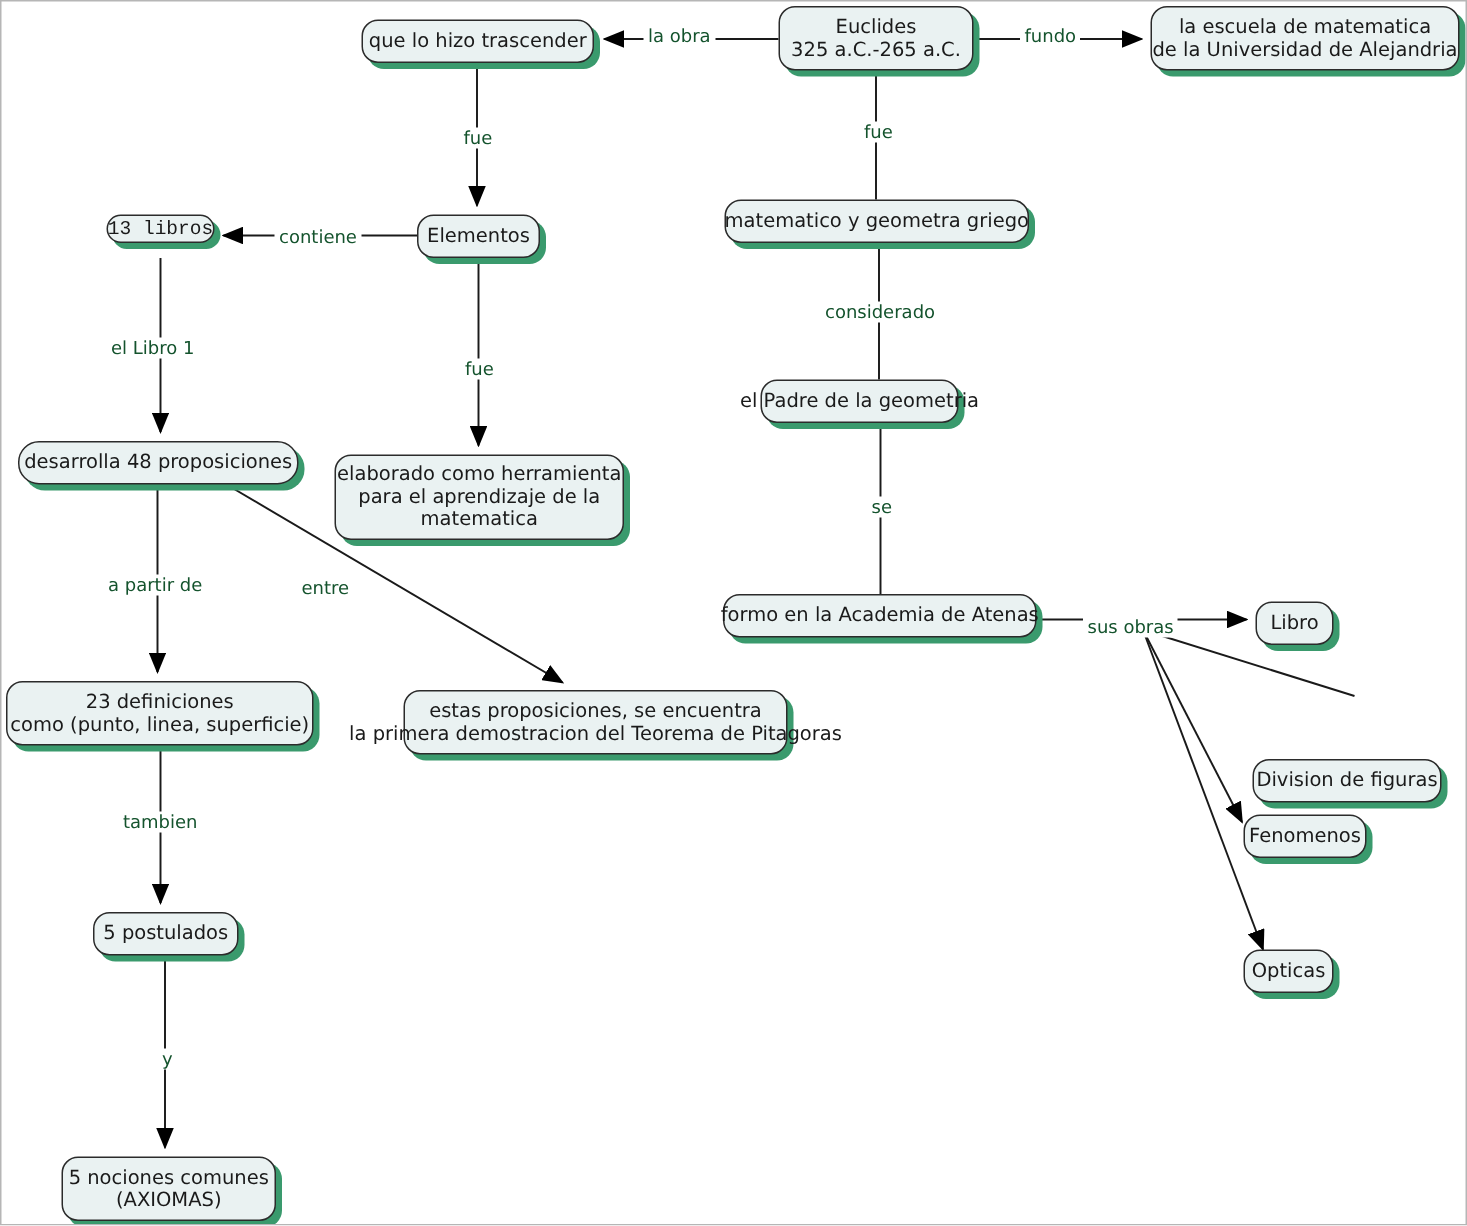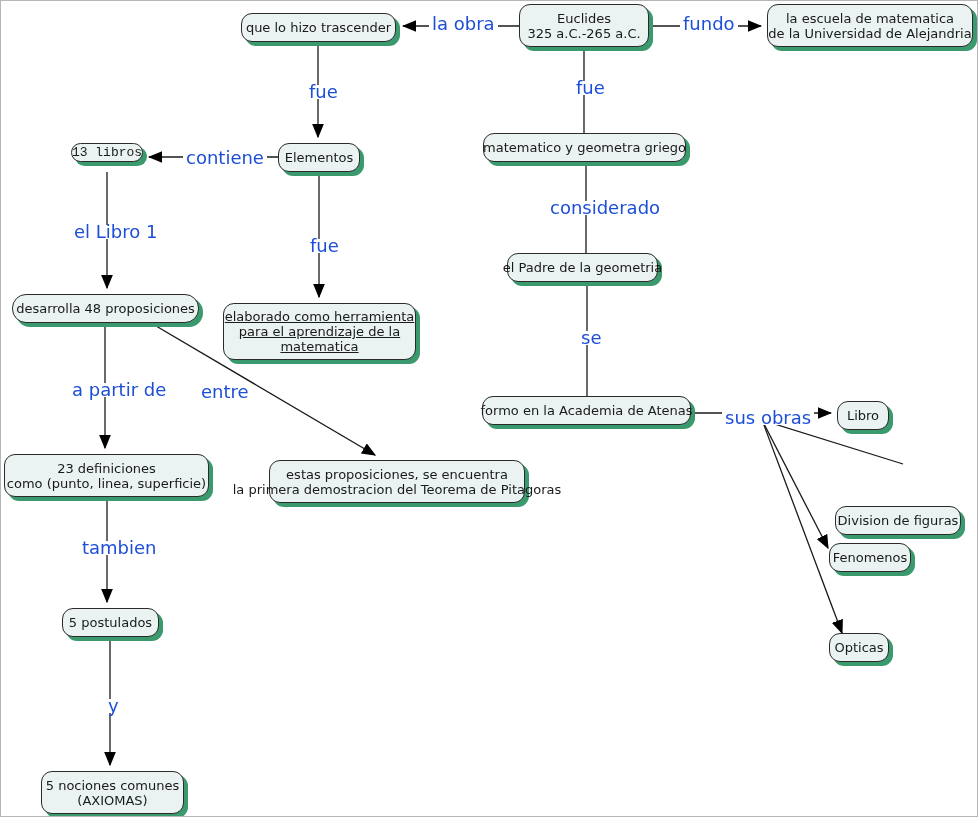--- a/index.html
+++ b/index.html
@@ -48,22 +48,22 @@
     color: #1a1a1a;
     font-size: 13px;
     line-height: 15px;
     padding: 3px 9px;
     white-space: pre;
     z-index: 3;
   }
   
   .edge-label {
     position: absolute;
-    color: #1d4ed8;
-    font-size: 18px;
+    color: #14532d;
+    font-size: 12px;
     line-height: 14px;
     background: #ffffff;
     padding: 0 3px;
     white-space: pre;
     text-align: center;
     z-index: 4;
   }
 </style>
 </head>
 <body>
@@ -103,23 +103,23 @@
   </svg>
 
   <div class="node" style="left:518px;top:3px;width:130px;height:43px;">Euclides
 325 a.C.-265 a.C.</div>
   <div class="node" style="left:240px;top:12px;width:155px;height:29px;">que lo hizo trascender</div>
   <div class="node" style="left:766px;top:3px;width:206px;height:43px;">la escuela de matematica
 de la Universidad de Alejandria</div>
   <div class="node" style="left:70px;top:142px;width:72px;height:19px;font-family:Liberation Mono, monospace;">13 libros</div>
   <div class="node" style="left:277px;top:142px;width:82px;height:29px;">Elementos</div>
   <div class="node" style="left:482px;top:132px;width:203px;height:29px;">matematico y geometra griego</div>
-  <div class="node" style="left:506px;top:252px;width:151px;height:29px;">el Padre de la geometria</div>
+  <div class="node" style="left:506px;top:252px;width:132px;height:29px;">el Padre de la geometria</div>
   <div class="node" style="left:11px;top:293px;width:187px;height:29px;border-radius:14px;">desarrolla 48 proposiciones</div>
-  <div class="node" style="left:222px;top:302px;width:193px;height:57px;text-decoration:underline;">elaborado como herramienta
+  <div class="node" style="left:222px;top:302px;width:193px;height:57px;">elaborado como herramienta
 para el aprendizaje de la
 matematica</div>
   <div class="node" style="left:3px;top:453px;width:205px;height:43px;">23 definiciones
 como (punto, linea, superficie)</div>
   <div class="node" style="left:268px;top:459px;width:256px;height:43px;">estas proposiciones, se encuentra
 la primera demostracion del Teorema de Pitagoras</div>
   <div class="node" style="left:481px;top:395px;width:209px;height:29px;">formo en la Academia de Atenas</div>
   <div class="node" style="left:836px;top:400px;width:52px;height:29px;">Libro</div>
   <div class="node" style="left:834px;top:465px;width:126px;height:29px;margin-top:40px;">Division de figuras</div>
   <div class="node" style="left:828px;top:542px;width:82px;height:29px;">Fenomenos</div>

